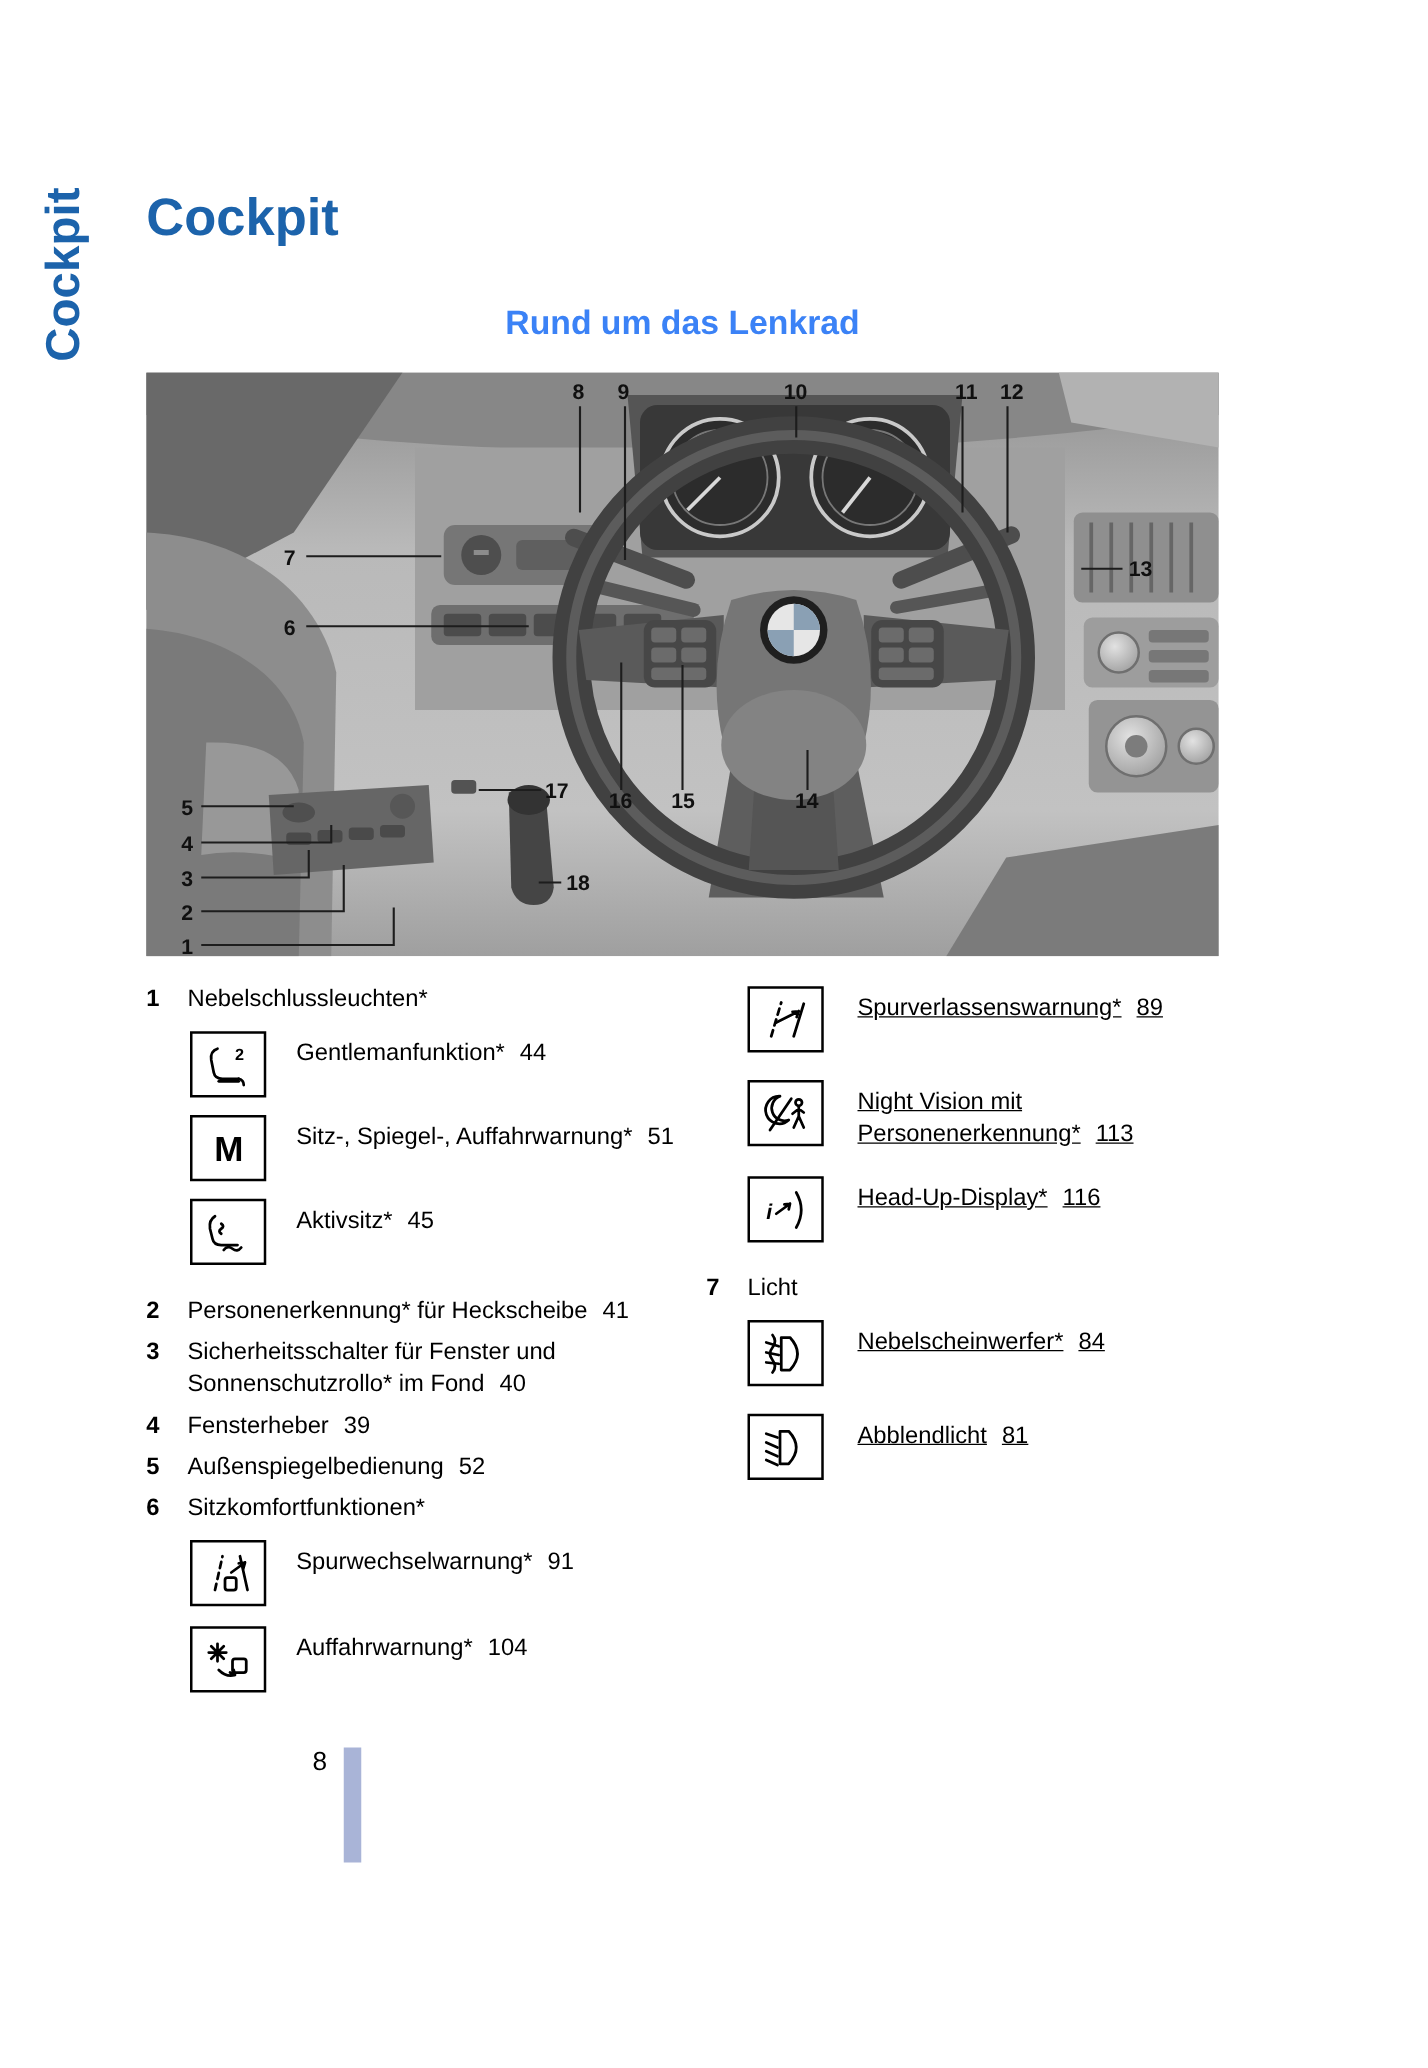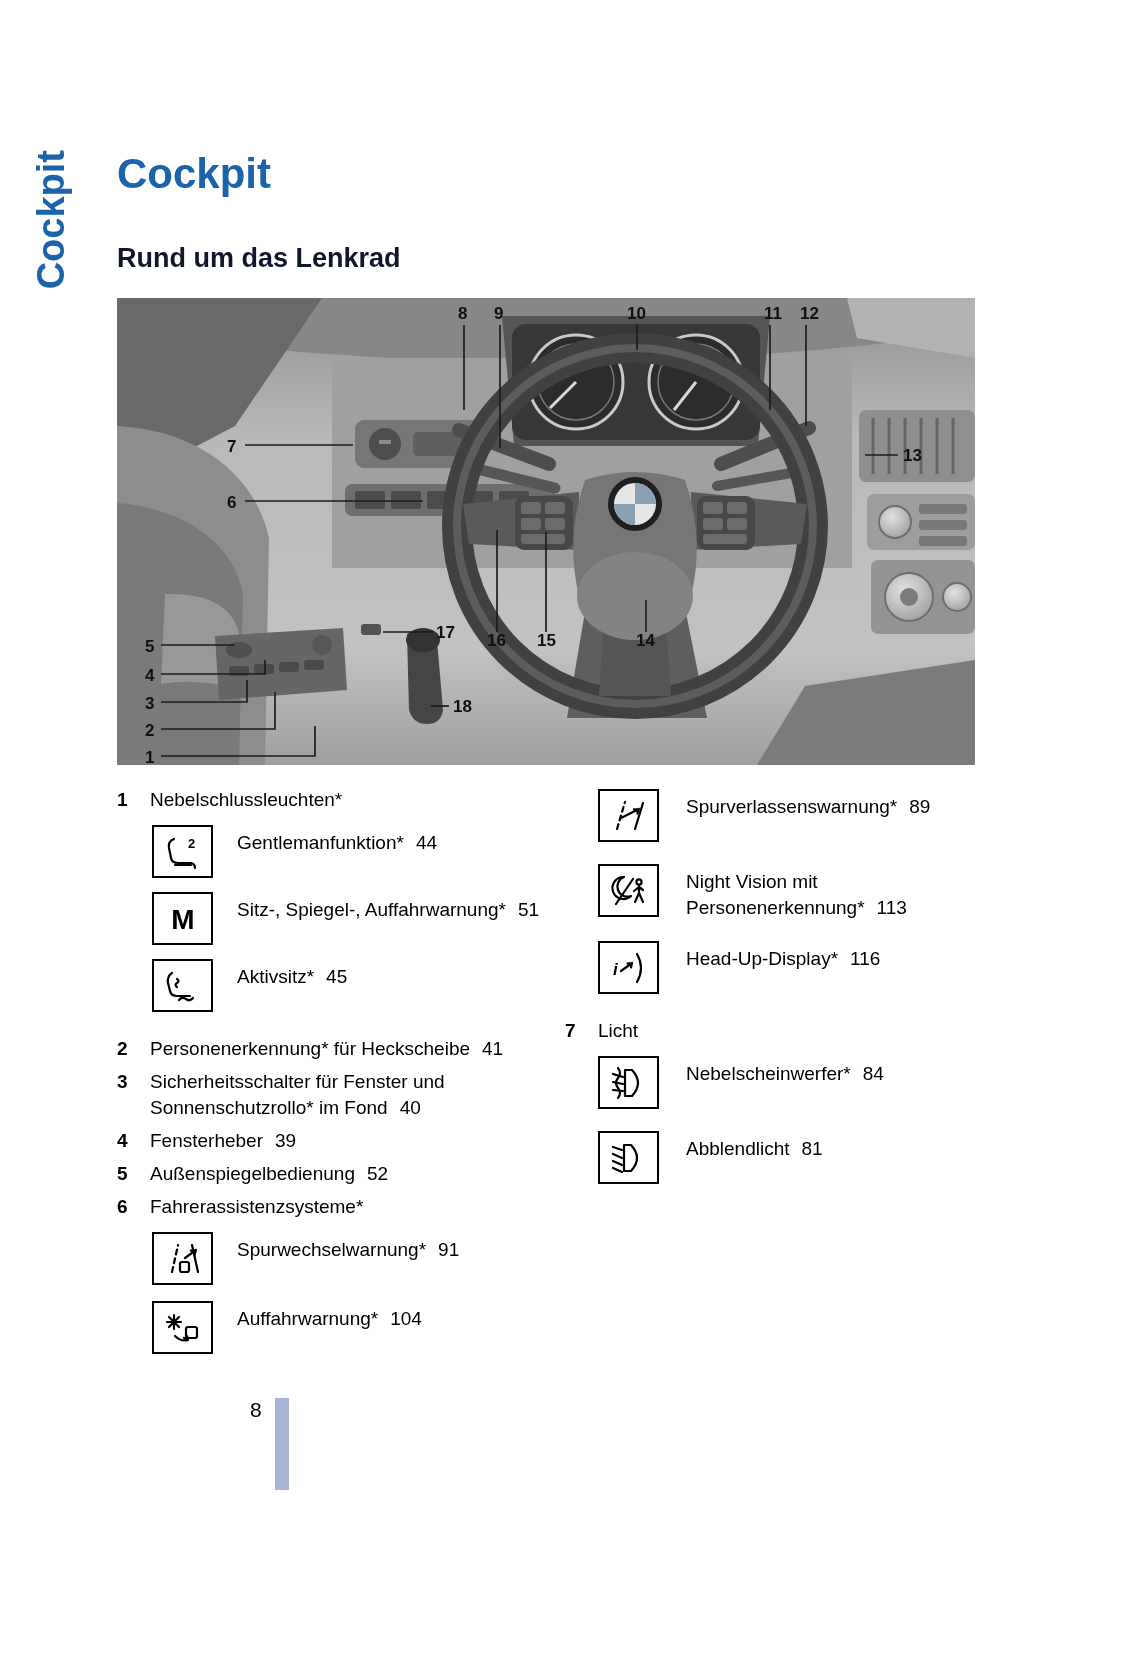--- a/index.html
+++ b/index.html
@@ -4,36 +4,36 @@
 <style>
   html,body{margin:0;padding:0;}
   body{width:1142px;height:1654px;background:#ffffff;font-family:"Liberation Sans",sans-serif;color:#000;position:relative;overflow:hidden;}
 
   
   .chapter-tab{position:absolute;left:30px;top:150px;}
   .chapter-tab span{display:block;writing-mode:vertical-rl;transform:rotate(180deg);font-size:38px;font-weight:700;color:#1c63ab;}
 
   .content{position:absolute;left:117px;top:0;width:858px;}
   .title{margin-top:153px;font-size:42px;font-weight:700;color:#1c63ab;line-height:1;}
-  .subtitle{margin-top:50px;font-size:27px;font-weight:700;color:#0f172a;line-height:1;}
+  .subtitle{margin-top:50px;font-size:27px;font-weight:700;color:#3b82f6;line-height:1;text-align:center;}
 
   .diagram{margin-top:26px;width:858px;height:467px;}
   .cline path{stroke:#1d1d1d;stroke-width:1.7;fill:none;}
   .callout text{font-weight:bold;font-size:17px;font-family:"Liberation Sans",sans-serif;fill:#101010;}
 
   .legend{display:flex;margin-top:22px;font-size:19px;line-height:26px;}
   .col-left{width:448px;flex:none;}
   .col-right{width:410px;flex:none;}
   .lg-row{display:flex;}
   .lg-num{width:33px;font-weight:700;flex:none;}
   .lg-text{flex:1;}
   .pg{margin-left:12px;white-space:nowrap;}
   .lg-icon-row{display:flex;align-items:flex-start;}
   .col-left .lg-icon-row{margin-left:35px;}
-  .col-right .lg-icon-row{margin-left:33px;}
+  .col-right .lg-icon-row{margin-left:33px;text-decoration:underline;}
   .icon-box{width:57px;height:49px;border:2px solid #000;flex:none;display:flex;align-items:center;justify-content:center;background:#fff;}
   .lg-icon-row .lg-text{margin-left:24px;padding-top:5px;}
   .col-right .lg-icon-row .lg-text{margin-left:27px;}
   .icon-box svg{stroke:#000;stroke-width:2.2;fill:none;stroke-linecap:round;stroke-linejoin:round;}
   .icon-box svg text{stroke:none;fill:#000;font-weight:700;font-family:"Liberation Sans",sans-serif;}
 
   .mt2{margin-top:2px}.mt7{margin-top:7px}.mt12{margin-top:12px}.mt14{margin-top:14px}
   .mt16{margin-top:16px}.mt20{margin-top:20px}.mt22{margin-top:22px}.mt24{margin-top:24px}
 
   .footer{position:absolute;left:250px;top:1398px;display:flex;align-items:flex-start;}
@@ -266,21 +266,21 @@
         <span class="lg-text"><span>Fensterheber</span><span class="pg">39</span></span>
       </div>
 
       <div class="lg-row mt7">
         <span class="lg-num">5</span>
         <span class="lg-text"><span>Außenspiegelbedienung</span><span class="pg">52</span></span>
       </div>
 
       <div class="lg-row mt7">
         <span class="lg-num">6</span>
-        <span class="lg-text"><span>Fahrerassistenzsysteme*</span></span>
+        <span class="lg-text"><span>Sitzkomfortfunktionen*</span></span>
       </div>
 
       <div class="lg-icon-row mt12">
         <span class="icon-box">
           <svg viewBox="0 0 40 36" width="40" height="36">
             <line x1="9" y1="31" x2="15" y2="4" stroke-dasharray="5 4"></line>
             <line x1="35" y1="31" x2="29" y2="4"></line>
             <rect x="17" y="21" width="9" height="10" rx="2"></rect>
             <path d="M22,17 L33,9 M33,9 l-5,0.6 M33,9 l-1.4,4.8"></path>
           </svg>

